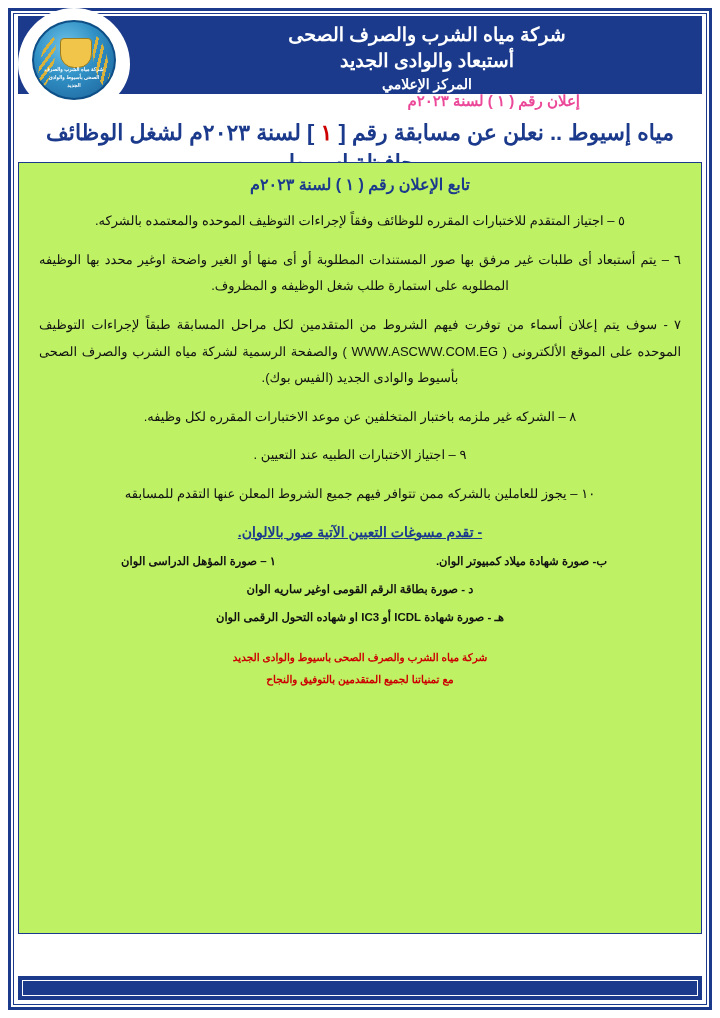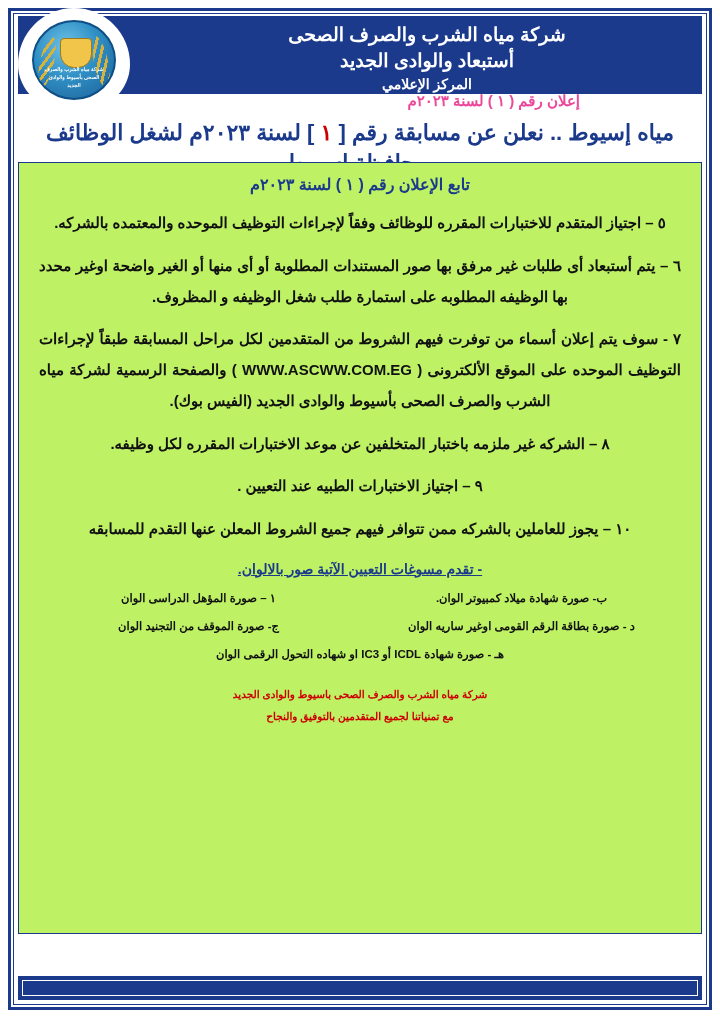--- a/index.html
+++ b/index.html
@@ -180,23 +180,23 @@
     margin-top: 16px;
   }
   .subtitle {
     text-align: center;
     font-size: 16px;
     font-weight: bold;
     color: #1b3a8c;
     margin: 4px 0 14px 0;
   }
   .clause {
-    font-size: 15px;
+    font-size: 13px;
     color: #111111;
-    font-weight: bold;
+    font-weight: normal;
     line-height: 2.05;
     margin: 0 0 12px 0;
     text-align: justify;
     text-align-last: center;
     padding: 0 6px;
   }
   .clause.center {
     text-align: center;
     text-align-last: center;
   }
@@ -306,21 +306,20 @@
 
     <div class="docs-title">- تقدم مسوغات التعيين الآتية صور بالالوان.</div>
 
     <div class="docs-grid">
       <div class="docs-row">
         <div class="cell">ب- صورة شهادة ميلاد كمبيوتر الوان.</div>
         <div class="cell">١ – صورة المؤهل الدراسى الوان</div>
       </div>
       <div class="docs-row">
         <div class="cell">د - صورة بطاقة الرقم القومى اوغير ساريه الوان</div>
-        <div class="cell">ج- صورة الموقف من التجنيد الوان</div>
       </div>
       <div class="docs-row single">
         <div class="cell">هـ - صورة شهادة ICDL أو IC3 او شهاده التحول الرقمى الوان</div>
       </div>
     </div>
 
     <div class="wishes">
       <div>شركة مياه الشرب والصرف الصحى باسيوط والوادى الجديد</div>
       <div>مع تمنياتنا لجميع المتقدمين بالتوفيق والنجاح</div>
     </div>

